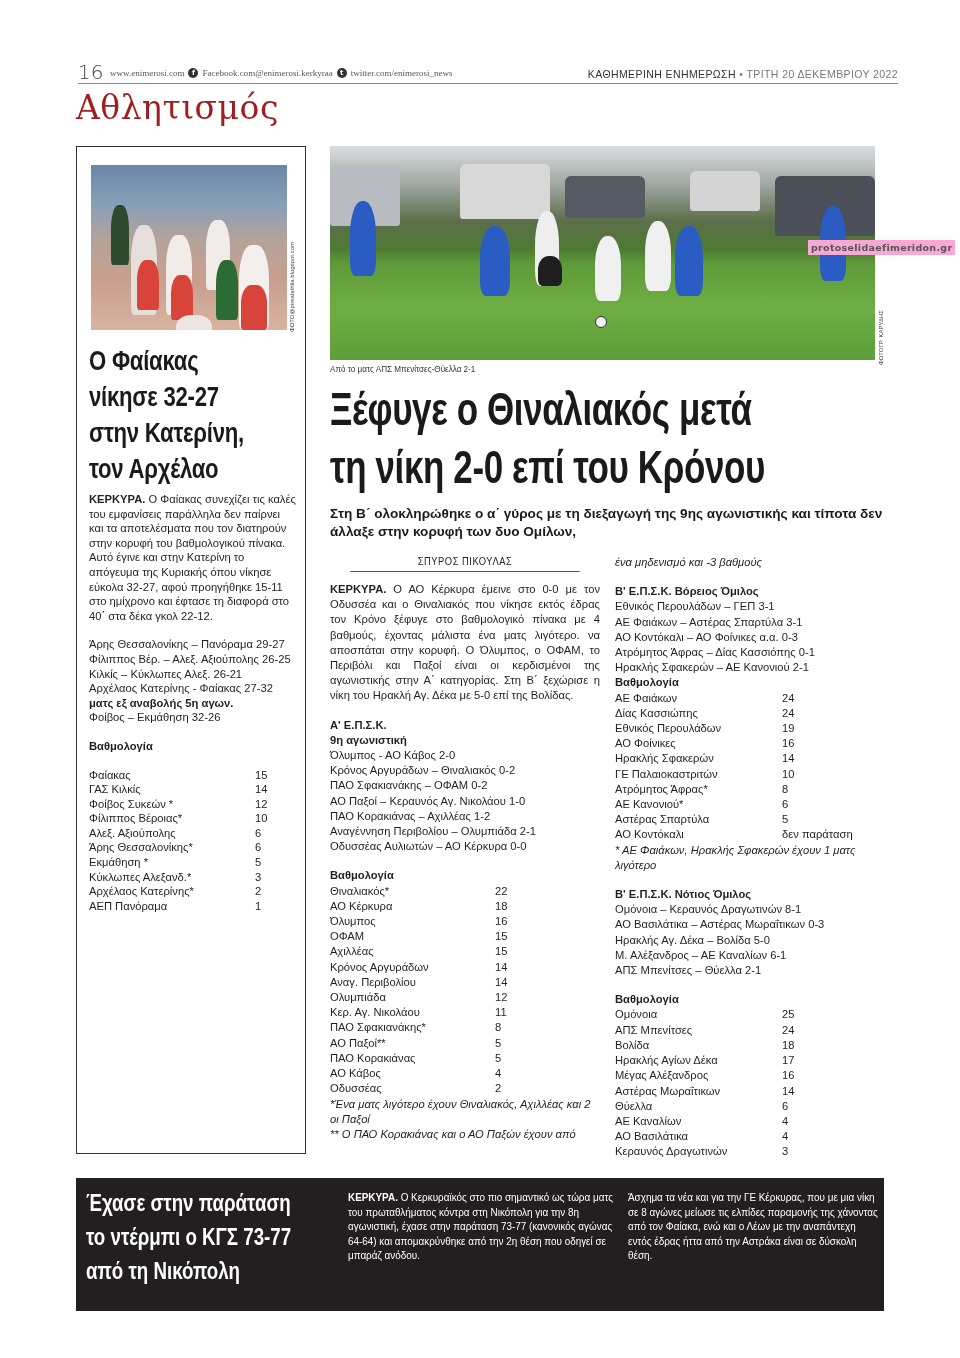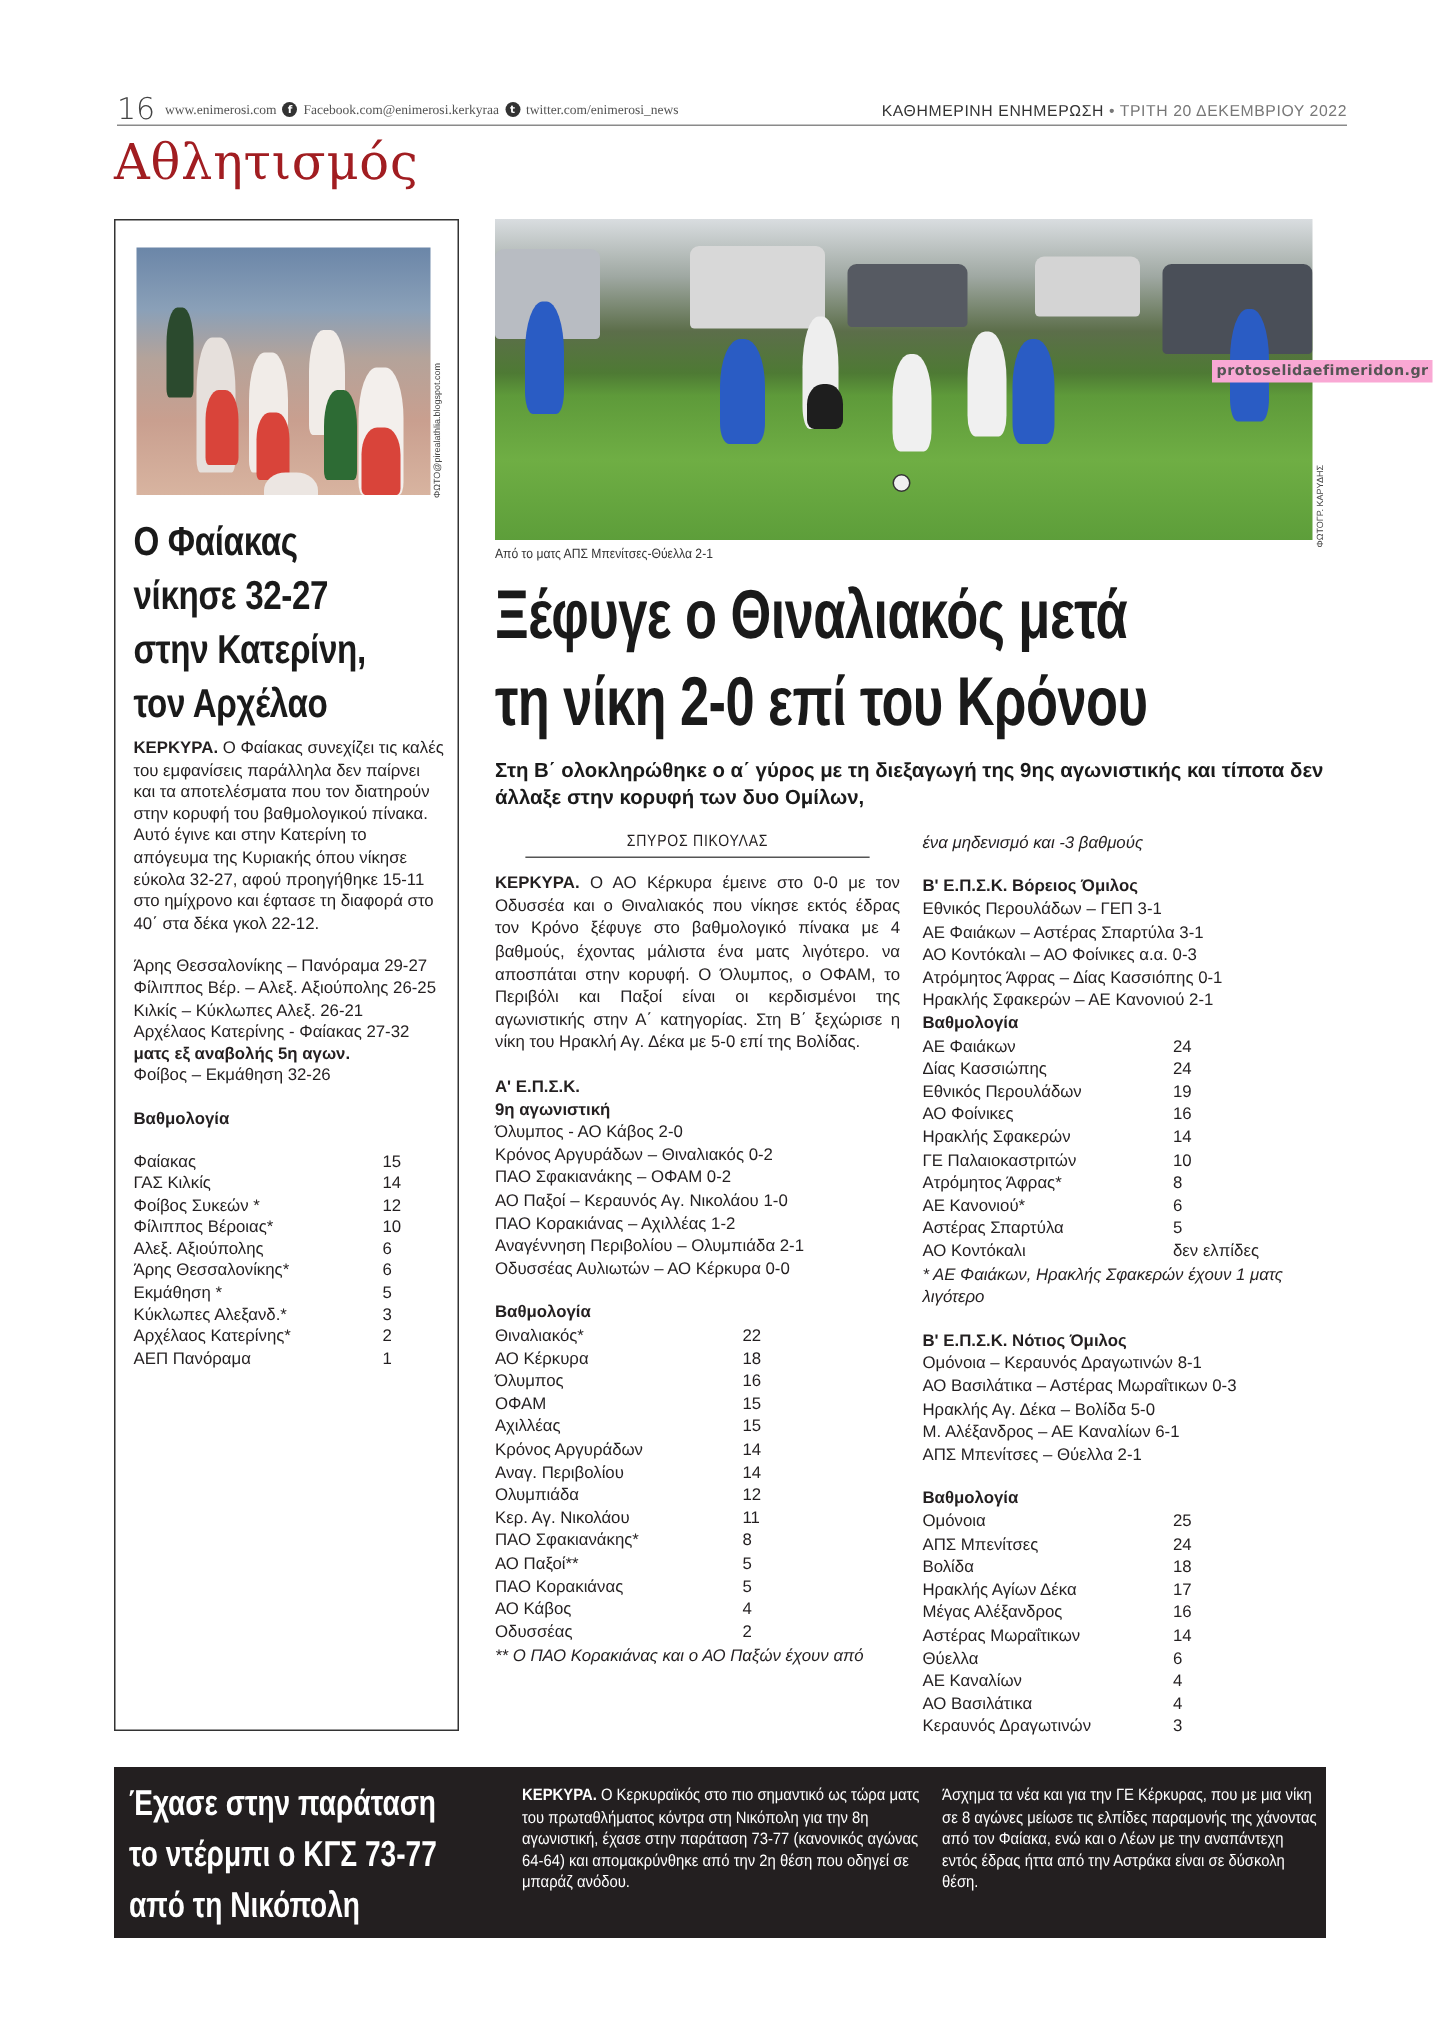--- a/index.html
+++ b/index.html
@@ -45,21 +45,21 @@
   .subhead { position: absolute; left: 330px; top: 505px; width: 560px; font-weight: bold; font-size: 13.6px; line-height: 18px; color: #1a1a1a; }
 
   .byline { position: absolute; left: 330px; top: 555px; width: 270px; text-align: center; font-size: 11px; letter-spacing: 0.6px; transform: scaleX(0.85); padding-bottom: 4px; border-bottom: 1px solid #555; }
   .col2 { position: absolute; left: 330px; top: 582px; width: 270px; font-size: 11.2px; line-height: 15.2px; }
   .col2 .just { text-align: justify; }
   .col3 { position: absolute; left: 615px; top: 555px; width: 275px; font-size: 11.2px; line-height: 15.2px; }
   .col2 .stand .n { width: 165px; }
   .col3 .stand .n { width: 167px; }
 
   
-  .blackbox { position: absolute; left: 76px; top: 1178px; width: 808px; height: 114px; background: #231f20; color: #fff; }
+  .blackbox { position: absolute; left: 76px; top: 1178px; width: 808px; height: 133px; background: #231f20; color: #fff; }
   .bb-title { position: absolute; left: 10px; top: 8px; font-weight: bold; font-size: 24px; line-height: 34px; transform: scaleX(0.78); transform-origin: left top; width: 320px; }
   .bb-col { position: absolute; top: 12px; font-size: 11px; line-height: 14.6px; transform: scaleX(0.9); transform-origin: left top; }
   .bb-col1 { left: 272px; width: 300px; }
   .bb-col2 { left: 552px; width: 280px; }
 </style>
 </head>
 <body>
 
 <div class="topbar">
   <span class="pagenum">16</span>
@@ -246,20 +246,21 @@
       <span class="v">5</span>
     </div>
   <div class="stand">
       <span class="n">ΑΟ Κάβος</span>
       <span class="v">4</span>
     </div>
   <div class="stand">
       <span class="n">Οδυσσέας</span>
       <span class="v">2</span>
     </div>
+  <p class="i">*Ένα ματς λιγότερο έχουν Θιναλιακός, Αχιλλέας και 2 οι Παξοί</p>
   <p class="i">** Ο ΠΑΟ Κορακιάνας και ο ΑΟ Παξών έχουν από</p>
 </div>
 
 <div class="col3">
   <p class="i">ένα μηδενισμό και -3 βαθμούς</p>
   <div class="gap"></div>
   <p class="b">Β' Ε.Π.Σ.Κ. Βόρειος Όμιλος</p>
   <p>Εθνικός Περουλάδων – ΓΕΠ 3-1</p>
   <p>ΑΕ Φαιάκων – Αστέρας Σπαρτύλα 3-1</p>
   <p>ΑΟ Κοντόκαλι  – ΑΟ Φοίνικες α.α. 0-3</p>
@@ -297,21 +298,21 @@
   <div class="stand">
       <span class="n">ΑΕ Κανονιού*</span>
       <span class="v">6</span>
     </div>
   <div class="stand">
       <span class="n">Αστέρας Σπαρτύλα</span>
       <span class="v">5</span>
     </div>
   <div class="stand">
       <span class="n">ΑΟ Κοντόκαλι</span>
-      <span class="v">δεν ελπίδες</span>
+      <span class="v">δεν παράταση</span>
     </div>
   <p class="i">* ΑΕ Φαιάκων, Ηρακλής Σφακερών έχουν 1 ματς λιγότερο</p>
   <div class="gap"></div>
   <p class="b">Β' Ε.Π.Σ.Κ. Νότιος Όμιλος</p>
   <p>Ομόνοια – Κεραυνός Δραγωτινών 8-1</p>
   <p>ΑΟ Βασιλάτικα – Αστέρας Μωραΐτικων 0-3</p>
   <p>Ηρακλής Αγ.  Δέκα – Βολίδα 5-0</p>
   <p>Μ.  Αλέξανδρος – ΑΕ Καναλίων 6-1</p>
   <p>ΑΠΣ Μπενίτσες  – Θύελλα 2-1</p>
   <div class="gap"></div>

